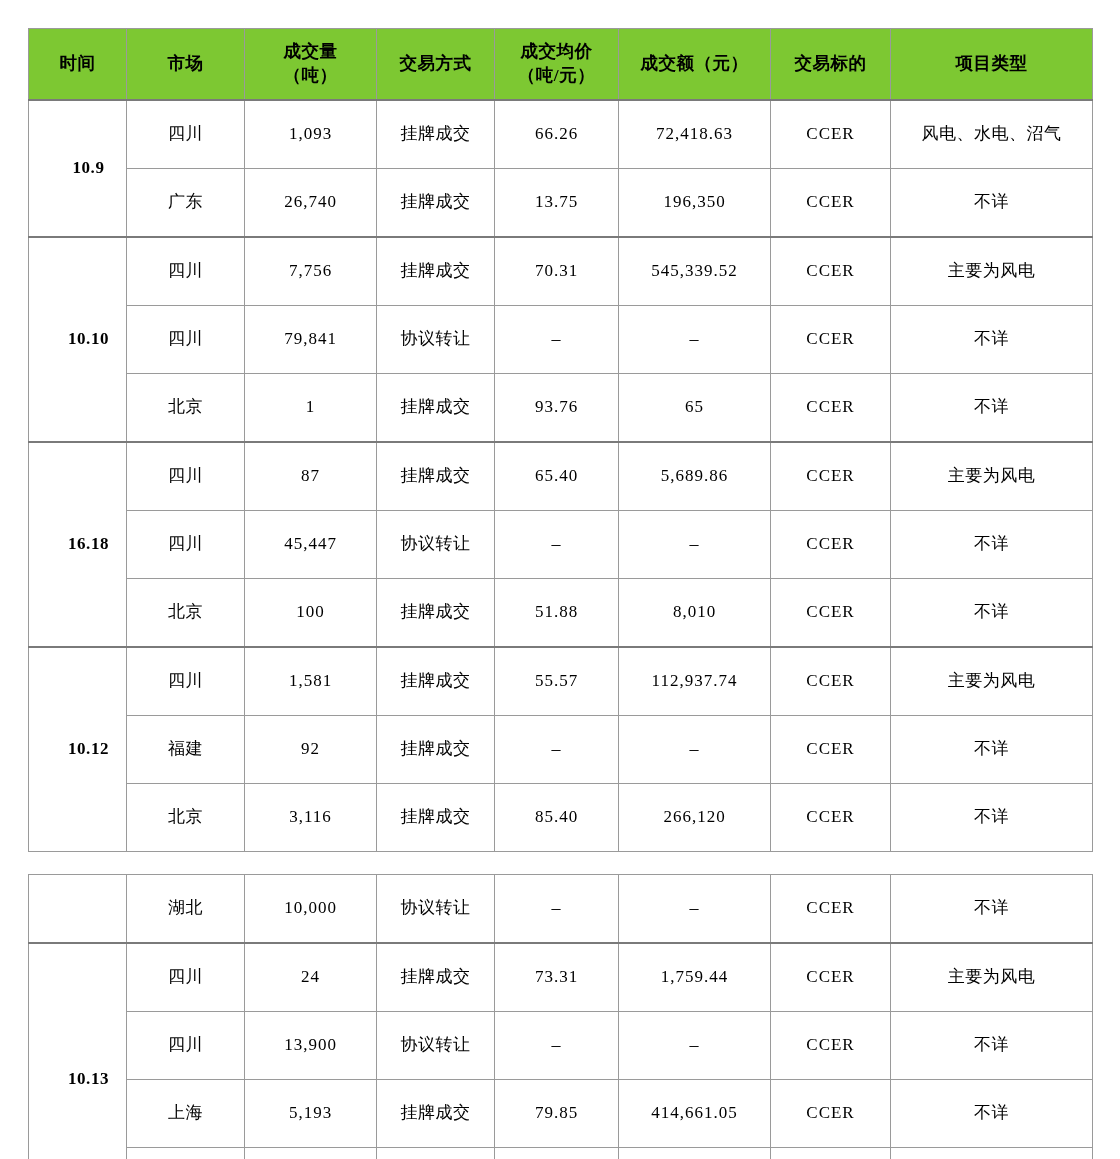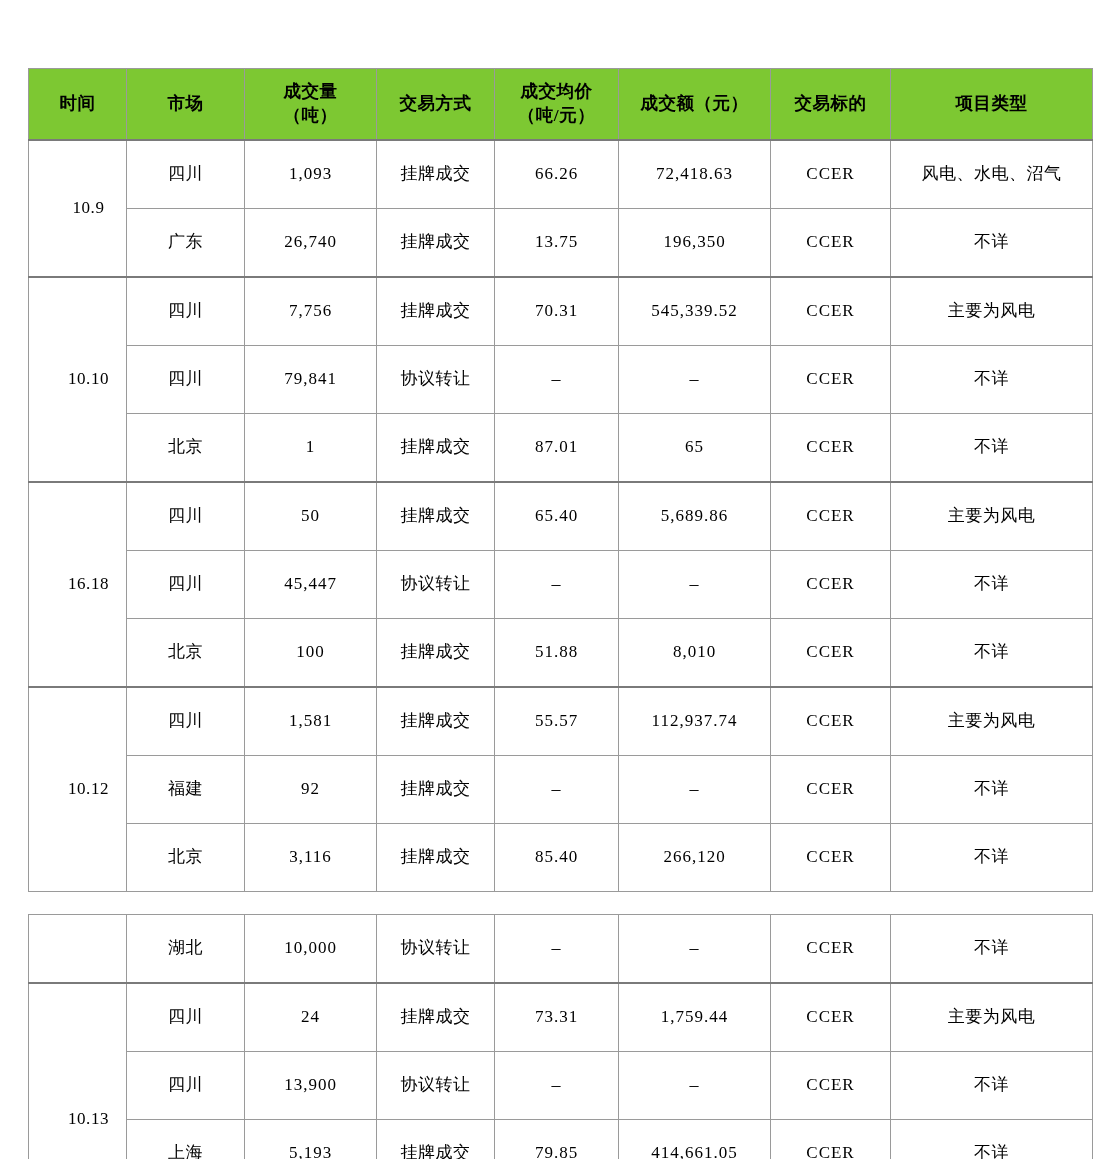--- a/index.html
+++ b/index.html
@@ -16,21 +16,20 @@
   }
   .page {
     width: 1120px;
     box-sizing: border-box;
     padding: 28px 28px 0 28px;
   }
   table {
     border-collapse: collapse;
     width: 1064px;
     table-layout: fixed;
-    margin-top: 40px;
   }
   table.part2 {
     margin-top: 22px;
   }
   th, td {
     border: 1px solid #9a9a9a;
     text-align: center;
     vertical-align: middle;
     font-size: 17px;
     line-height: 1.35;
@@ -41,21 +40,21 @@
     background: #7dc832;
     font-weight: bold;
     height: 62px;
     font-size: 17.5px;
   }
   tbody td {
     height: 59px;
     font-size: 17px;
   }
   td.date {
-    font-weight: normal;
+    font-weight: bold;
     font-family: "Liberation Serif", "DejaVu Serif", serif;
     letter-spacing: 0.6px;
     padding-left: 24px;
   }
   td.num {
     font-family: "Liberation Serif", "DejaVu Serif", serif;
     letter-spacing: 1px;
   }
   td.dash {
     font-size: 18px;
@@ -144,29 +143,29 @@
           <td>协议转让</td>
           <td class="num dash">–</td>
           <td class="num dash">–</td>
           <td class="num">CCER</td>
           <td>不详</td>
         </tr>
         <tr>
           <td>北京</td>
           <td class="num">1</td>
           <td>挂牌成交</td>
-          <td class="num">87.01</td>
+          <td class="num">93.76</td>
           <td class="num">65</td>
           <td class="num">CCER</td>
           <td>不详</td>
         </tr>
         <tr class="group-top">
           <td class="date" rowspan="3">16.18</td>
           <td>四川</td>
-          <td class="num">50</td>
+          <td class="num">87</td>
           <td>挂牌成交</td>
           <td class="num">65.40</td>
           <td class="num">5,689.86</td>
           <td class="num">CCER</td>
           <td>主要为风电</td>
         </tr>
         <tr>
           <td>四川</td>
           <td class="num">45,447</td>
           <td>协议转让</td>

